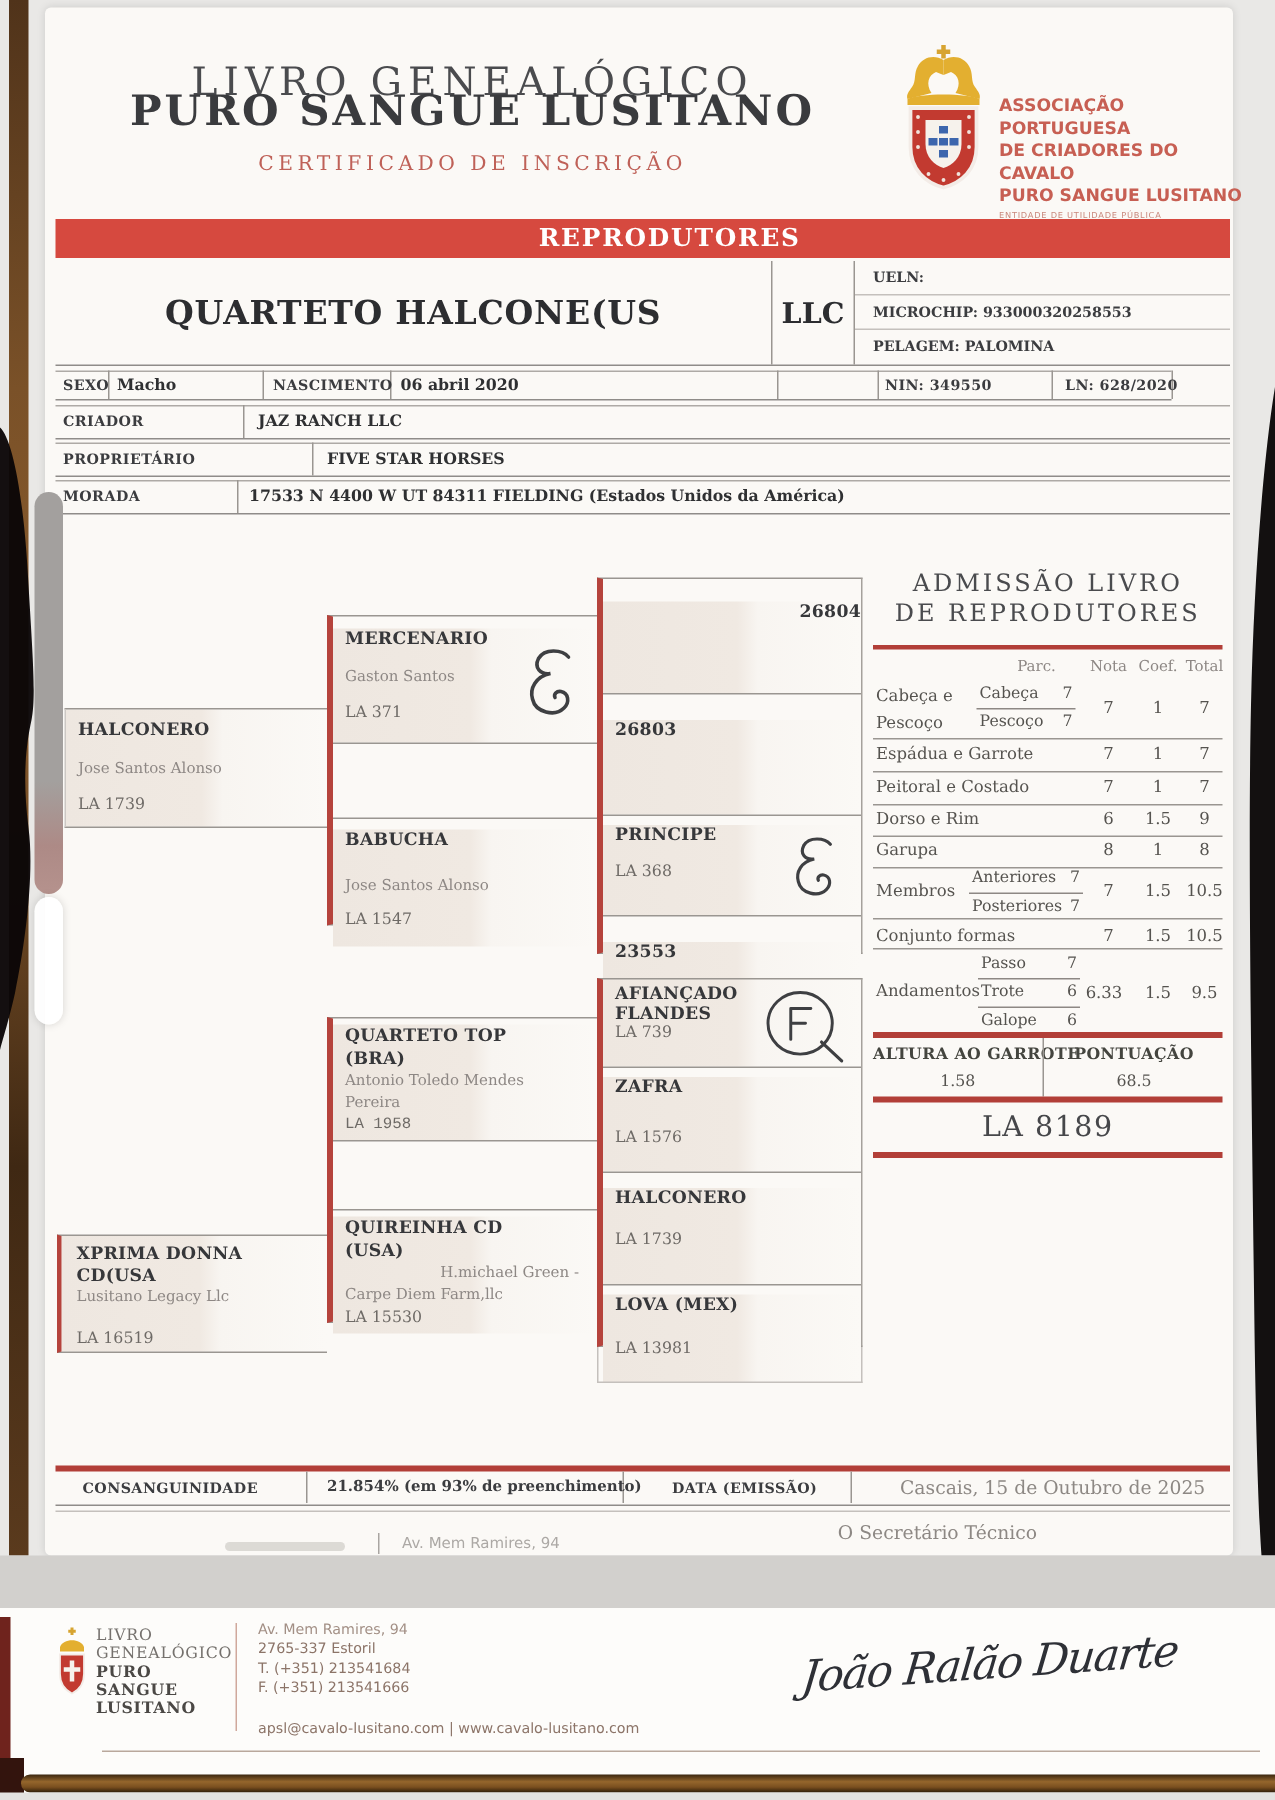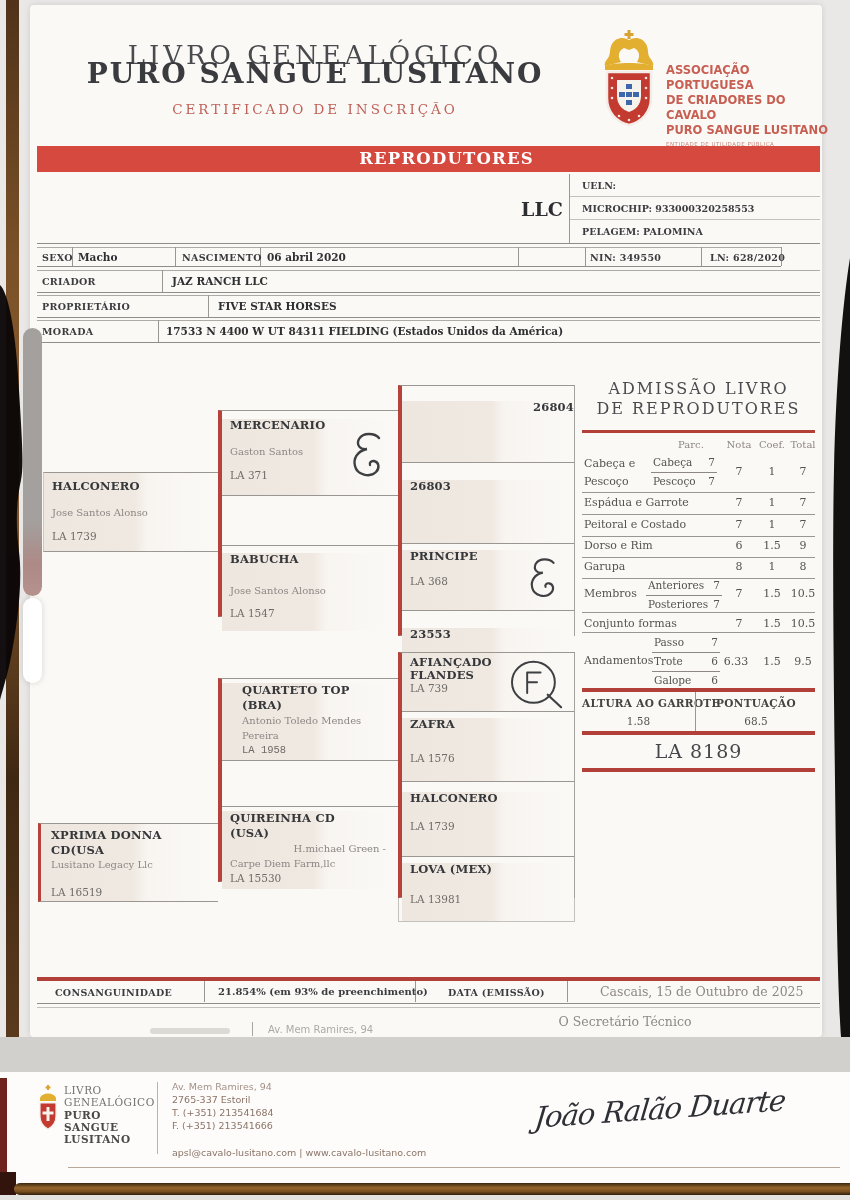--- a/index.html
+++ b/index.html
@@ -64,20 +64,23 @@
     <span style="display:block;font-size:11.5px;font-weight:bold;color:#c75f53;line-height:15px;">ASSOCIAÇÃO PORTUGUESA</span>
     <span style="display:block;font-size:11.5px;font-weight:bold;color:#c75f53;line-height:15px;">DE CRIADORES DO CAVALO</span>
     <span style="display:block;font-size:11.5px;font-weight:bold;color:#c75f53;line-height:15px;">PURO SANGUE LUSITANO</span>
     <span style="display:block;font-size:5.5px;color:#c9887c;letter-spacing:.5px;margin-top:3px;">ENTIDADE DE UTILIDADE PÚBLICA</span>
   </div>
 
   <div class="abs" style="left:37px;top:146px;width:783px;height:26px;background:#d6493f;">
     <span style="display:block;text-align:center;text-indent:36px;line-height:26px;font-size:16.5px;font-weight:bold;letter-spacing:1.2px;color:#ffffff;">REPRODUTORES</span>
   </div>
 
+  <div class="abs" style="left:37px;top:174px;width:478px;height:69px;display:flex;align-items:center;justify-content:center;border-right:1px solid #9a9691;box-sizing:border-box;">
+    <span style="font-size:22px;font-weight:bold;letter-spacing:.5px;color:#2c2d30;">QUARTETO HALCONE(US</span>
+  </div>
   <div class="abs" style="left:515px;top:174px;width:55px;height:69px;display:flex;align-items:center;justify-content:center;border-right:1px solid #9a9691;box-sizing:border-box;">
     <span style="font-size:19px;font-weight:bold;color:#2c2d30;">LLC</span>
   </div>
   <div class="abs" style="left:570px;top:174px;width:250px;height:69px;">
     <div style="height:23px;line-height:23px;padding-left:12px;border-bottom:1px solid #c4c0bc;box-sizing:border-box;font-size:9.5px;font-weight:bold;color:#3b3c3f;">UELN:</div>
     <div style="height:23px;line-height:23px;padding-left:12px;border-bottom:1px solid #c4c0bc;box-sizing:border-box;font-size:9.5px;font-weight:bold;color:#3b3c3f;">MICROCHIP: 933000320258553</div>
     <div style="height:23px;line-height:23px;padding-left:12px;font-size:9.5px;font-weight:bold;color:#3b3c3f;">PELAGEM: PALOMINA</div>
   </div>
   <div class="hline" style="left:37px;top:243px;width:783px;background:#8f8c89;"></div>
 
@@ -139,21 +142,21 @@
     </div>
     <div class="pcell" style="height:50px;border-bottom:1px solid #9a9691;"></div>
     <div class="pcell shade" style="height:78px;">
       <span class="pname" style="margin:7px 0 0 8px;">BABUCHA</span>
       <span class="pbreeder" style="margin:20px 0 0 8px;">Jose Santos Alonso</span>
       <span class="preg" style="margin:11px 0 0 8px;">LA 1547</span>
     </div>
   </div>
 
   <div class="abs" style="left:218px;top:678px;width:180px;height:204px;box-sizing:border-box;border-left:4px solid #b5433c;border-top:1px solid #9a9691;border-bottom:1px solid #9a9691;">
-    <div class="pcell shade" style="height:78px;border-bottom:1px solid #9a9691;padding-left:12px;">
+    <div class="pcell shade" style="height:78px;border-bottom:1px solid #9a9691;">
       <span class="pname" style="margin:4px 0 0 8px;line-height:15px;">QUARTETO TOP</span>
       <span class="pname" style="margin:0 0 0 8px;line-height:15px;">(BRA)</span>
       <span class="pbreeder" style="margin:0 0 0 8px;line-height:15px;">Antonio Toledo Mendes</span>
       <span class="pbreeder" style="margin:0 0 0 8px;line-height:15px;">Pereira</span>
       <span class="preg" style="margin:0 0 0 8px;line-height:15px;font-family:Liberation Mono, monospace;">LA 1958</span>
     </div>
     <div class="pcell" style="height:46px;border-bottom:1px solid #9a9691;"></div>
     <div class="pcell shade" style="height:78px;">
       <span class="pname" style="margin:4px 0 0 8px;line-height:15px;">QUIREINHA CD</span>
       <span class="pname" style="margin:0 0 0 8px;line-height:15px;">(USA)</span>

